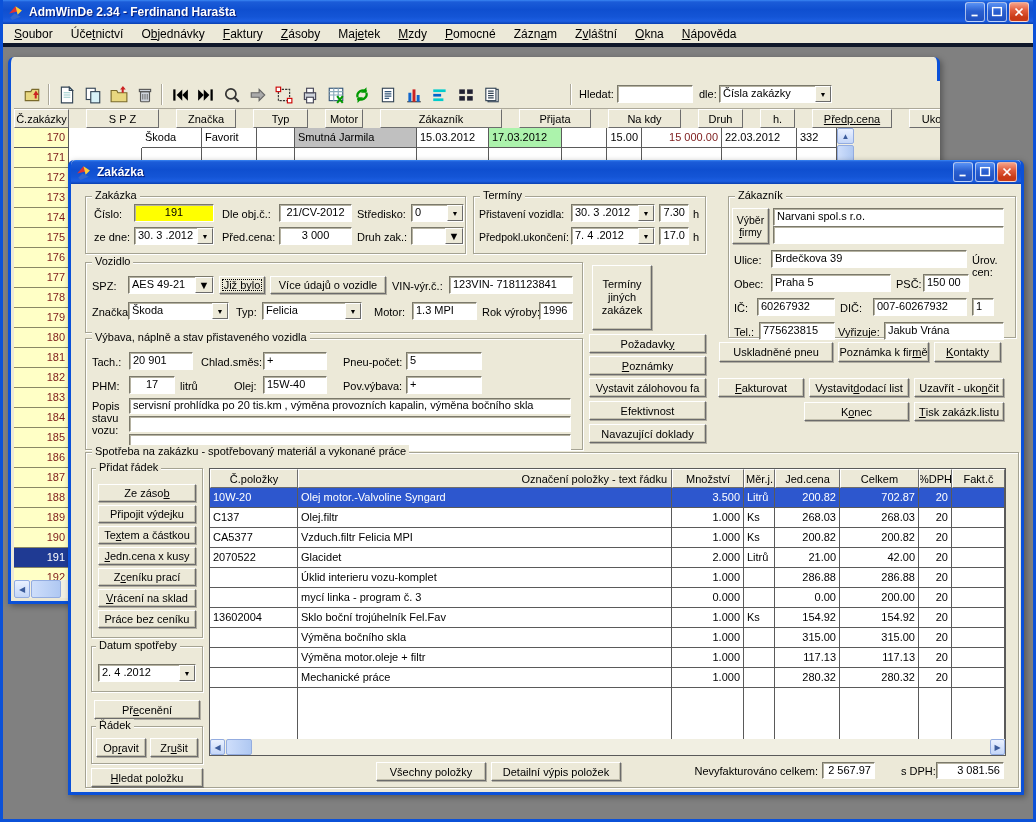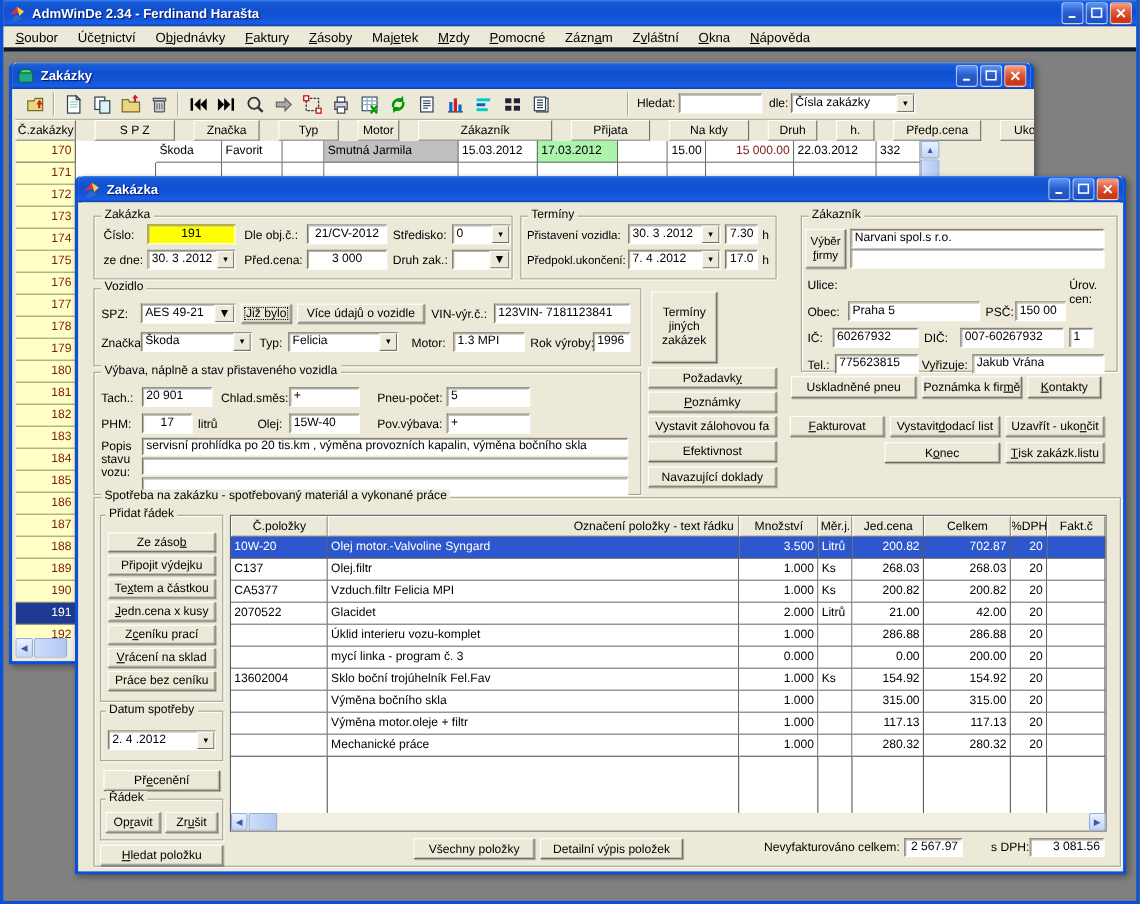--- a/index.html
+++ b/index.html
@@ -105,44 +105,20 @@
       <span class="menu-item">Maj<u>e</u>tek</span>
       <span class="menu-item"><u>M</u>zdy</span>
       <span class="menu-item"><u>P</u>omocné</span>
       <span class="menu-item">Zázn<u>a</u>m</span>
       <span class="menu-item">Z<u>v</u>láštní</span>
       <span class="menu-item"><u>O</u>kna</span>
       <span class="menu-item"><u>N</u>ápověda</span>
     </div>
 
   <div class="win" id="winOrders" style="left:5px;top:57px;width:932px;height:547px;">
-    <div class="titlebar">
-      <svg class="ticon16" viewBox="0 0 16 16">
-        <path d="M2 5l3-3h6l3 3" fill="#6c6" stroke="#065"></path>
-          <rect x="2" y="5" width="12" height="8" fill="#2a8" stroke="#065"></rect>
-      </svg>
-      <span class="ttext">Zakázky</span>
-      <span class="tbtns">
-        <span class="tbtn">
-            <svg width="14" height="14" viewBox="0 0 16 16">
-              <path d="M4 12h7" stroke="#fff" stroke-width="2"></path>
-            </svg>
-          </span>
-        <span class="tbtn">
-            <svg width="14" height="14" viewBox="0 0 16 16">
-              <rect x="3" y="3" width="10" height="9" fill="none" stroke="#fff" stroke-width="1.6"></rect>
-            </svg>
-          </span>
-        <span class="tbtn close">
-            <svg width="14" height="14" viewBox="0 0 16 16">
-              <path d="M4 4l8 8M12 4l-8 8" stroke="#fff" stroke-width="2"></path>
-            </svg>
-          </span>
-      </span>
-    </div>
     <div class="toolbar">
       <span id="tbIcons"><span class="ticon" style="left: 6px;">
             <svg viewBox="0 0 16 16" width="18" height="18">
               <path d="M2 5h5l1-2h6v10H2z" fill="#E8D77F" stroke="#7a6a2a"></path>
               <path d="M9 8l2.5-4L14 8h-1.8v3h-1.8V8z" fill="#C22"></path>
             </svg>
           </span><span class="tsep" style="left: 34px;"></span><span class="ticon" style="left: 41px;">
             <svg viewBox="0 0 16 16" width="18" height="18">
               <path d="M3 1h7l3 3v11H3z" fill="#fff" stroke="#345"></path>
               <path d="M10 1l3 3h-3z" fill="#BFE8F0" stroke="#345"></path>
@@ -253,21 +229,21 @@
           <span class="hcell" style="width: 55px;">Č.zakázky</span>
           <span class="hcell" style="width: 73px;">S P Z</span>
           <span class="hcell" style="width: 60px;">Značka</span>
           <span class="hcell" style="width: 55px;">Typ</span>
           <span class="hcell" style="width: 38px;">Motor</span>
           <span class="hcell" style="width: 122px;">Zákazník</span>
           <span class="hcell" style="width: 72px;">Přijata</span>
           <span class="hcell" style="width: 73px;">Na kdy</span>
           <span class="hcell" style="width: 45px;">Druh</span>
           <span class="hcell" style="width: 35px;">h.</span>
-          <span class="hcell" style="width: 80px;">Předp.cena</span>
+          <span class="hcell" style="width: 80px; text-decoration: underline;">Předp.cena</span>
           <span class="hcell" style="width: 75px;">Ukončena</span>
           <span class="hcell" style="width: 40px;">Dokl</span>
         </div>
       <div id="ordRows" style="position:absolute;left:0;top:19px;width:823px;bottom:18px;overflow:hidden;background:#fff;">
           <div class="trow">
             <span class="tcell r" style="width: 55px; background: rgb(255, 255, 198); color: rgb(124, 26, 26);">170</span>
             <span class="tcell" style="width: 73px; background: #8b5cf6; color: rgb(0, 0, 0); margin-top: 29px;">AVM 18-99</span>
             <span class="tcell" style="width: 60px; background: rgb(255, 255, 255); color: rgb(0, 0, 0);">Škoda</span>
             <span class="tcell" style="width: 55px; background: rgb(255, 255, 255); color: rgb(0, 0, 0);">Favorit</span>
             <span class="tcell" style="width: 38px; background: rgb(255, 255, 255); color: rgb(0, 0, 0);"></span>
@@ -687,20 +663,21 @@
       <div class="grp" style="left:654px;top:12px;width:288px;height:142px;">
         <span class="grp-label" style="left:6px;">Zákazník</span>
       </div>
       <span class="btn" style="left:658px;top:24px;width:37px;height:36px;flex-direction:column;font-size:10.5px;line-height:12px;">
         <span>Výběr</span>
         <span><u>f</u>irmy</span>
       </span>
       <span class="tb" style="left:699px;top:24px;width:231px;height:18px;">Narvani spol.s r.o.</span>
       <span class="tb" style="left:699px;top:42px;width:231px;height:18px;"></span>
       <span class="fl" style="left:660px;top:70px;">Ulice:</span>
+      <span class="tb" style="left:697px;top:66px;width:196px;height:18px;">Brdečkova 39</span>
       <span class="fl2" style="left:898px;top:70px;"><span>Úrov.</span><br><span>cen:</span></span>
       <span class="fl" style="left:660px;top:94px;">Obec:</span>
       <span class="tb" style="left:697px;top:90px;width:120px;height:18px;">Praha 5</span>
       <span class="fl" style="left:822px;top:94px;">PSČ:</span>
       <span class="tb" style="left:849px;top:90px;width:46px;height:18px;">150 00</span>
       <span class="fl" style="left:660px;top:118px;">IČ:</span>
       <span class="tb" style="left:683px;top:114px;width:78px;height:18px;">60267932</span>
       <span class="fl" style="left:766px;top:118px;">DIČ:</span>
       <span class="tb" style="left:799px;top:114px;width:94px;height:18px;">007-60267932</span>
       <span class="tb" style="left:898px;top:114px;width:22px;height:18px;">1</span>

